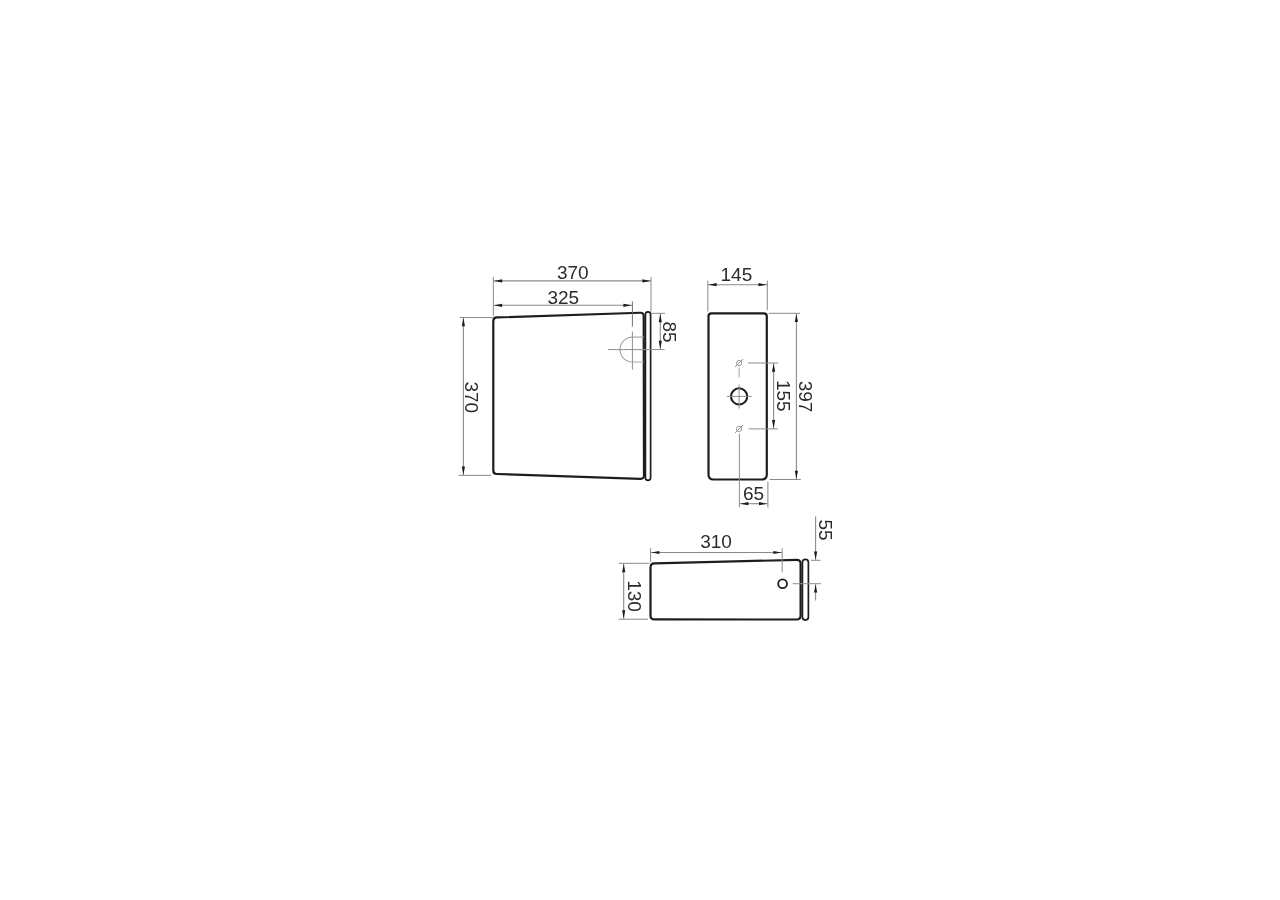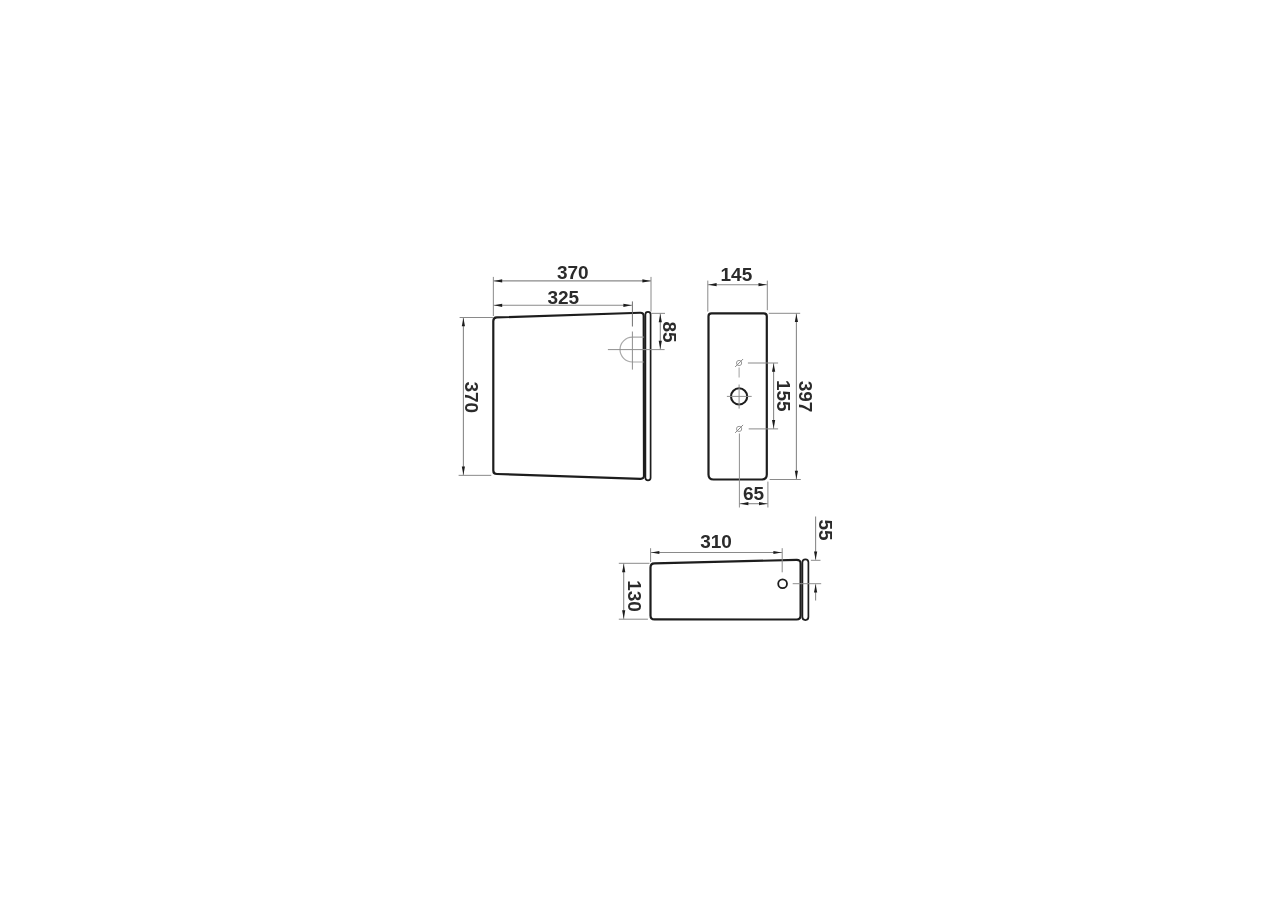--- a/index.html
+++ b/index.html
@@ -1,21 +1,21 @@
 <!DOCTYPE html>
 <html><head>
 <meta charset="utf-8">
 <style>
   html,body{margin:0;padding:0;background:#ffffff;}
   svg{display:block;}
   text{font-family:"Liberation Sans", sans-serif;fill:#2b2b2b;}
 </style>
 </head>
 <body>
-<div style="filter:grayscale(1);font-weight:bold;">
+<div style="filter:grayscale(1);">
 <svg width="1280" height="900" viewBox="0 0 1280 900" xmlns="http://www.w3.org/2000/svg">
   <g fill="none" stroke-linecap="butt">
 
     <path d="M 493.3 321.1 L 493.3 470.4 Q 493.3 473.9 496.8 474.0 L 640.5 478.85 Q 644.0 479.0 644.0 475.4 L 643.7 316.1 Q 643.7 312.6 640.2 312.75 L 496.8 317.45 Q 493.3 317.6 493.3 321.1 Z" stroke="#1d1d1d" stroke-width="2.2"></path>
 
     <rect x="645.4" y="311.9" width="5.2" height="168.5" rx="2.6" stroke="#1d1d1d" stroke-width="1.7"></rect>
 
     <path d="M 643.7 337.2 L 632.4 337.2 A 12.4 12.4 0 0 0 632.4 362.0 L 643.7 362.0" stroke="#a9a9a9" stroke-width="1.2"></path>
 
     <path d="M 632.4 301.4 L 632.4 326.5" stroke="#6f6f6f" stroke-width="1"></path>

